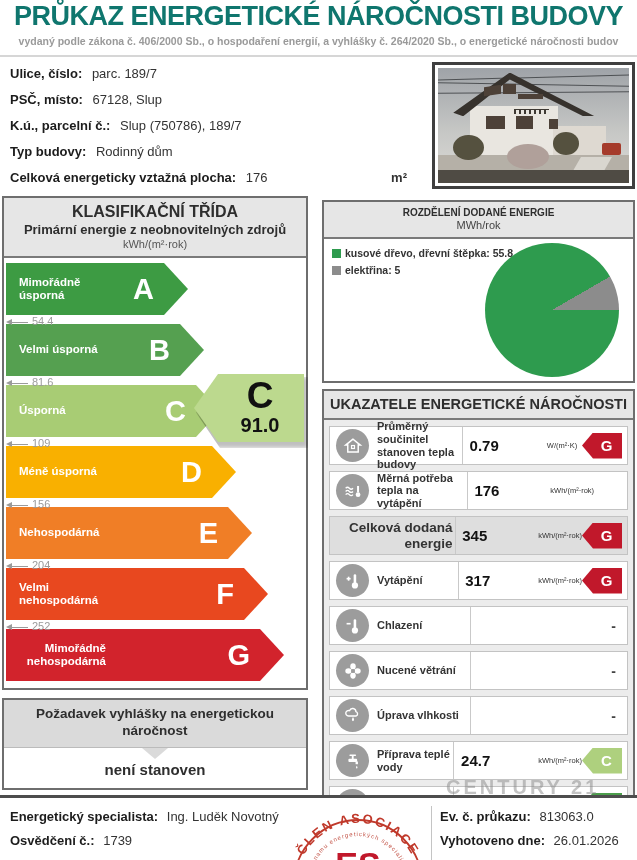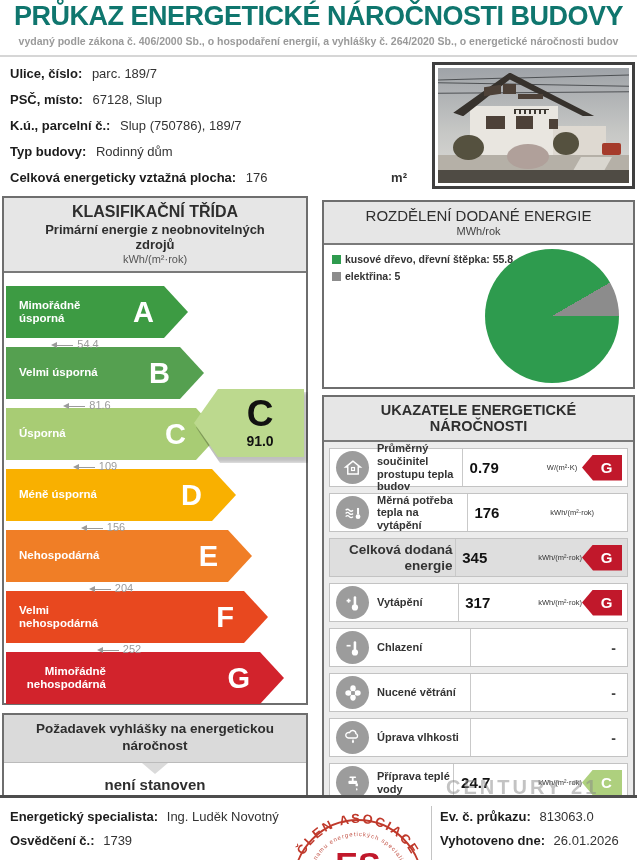--- a/index.html
+++ b/index.html
@@ -43,55 +43,55 @@
   .ground { position:absolute; bottom:0; left:0; right:0; height:24%; background:#b5b0a7; }
   .path { position:absolute; right:12%; bottom:8%; width:16%; height:15%; background:#d9d6cf; transform:skewX(-30deg); }
   .stone-wall { position:absolute; bottom:0; left:0; right:0; height:11%; background:#4f4b44; }
   .car { position:absolute; right:4%; bottom:24%; width:10%; height:11%; background:#a53b2b; border-radius:2px; }
 
   
   .main { position:absolute; top:196px; left:2px; right:2px; height:596px; }
   .col-left { position:absolute; left:0; top:0; width:306px; }
   .col-right { position:absolute; left:320px; top:4px; width:313px; }
   .panel { border:2px solid #6e6e6e; background:#fff; }
-  .panel-head { background:#e6e6e6; border-bottom:2px solid #7a7a7a; text-align:center; padding:5px 21px 6px; }
+  .panel-head { background:#e6e6e6; border-bottom:2px solid #7a7a7a; text-align:center; padding:5px 0 6px; }
 
   
   .class-title { font-size:16px; font-weight:800; color:#2e2e2e; }
   .class-sub { font-size:13px; font-weight:800; color:#2e2e2e; margin-top:1px; }
   .class-unit { font-size:11px; color:#555; margin-top:1px; }
-  .bands { position:relative; padding:13px 0 0 2px; height:430px; }
+  .bands { position:relative; padding:5px 0 0 2px; height:430px; }
   .band-wrap { position:relative; height:61px; }
   .band { height:52px; display:flex; align-items:center; color:#fff;
           clip-path:polygon(0 0, calc(100% - 24px) 0, 100% 50%, calc(100% - 24px) 100%, 0 100%); }
   .bw-a{width:182px;} .bw-b{width:198px;} .bw-c{width:214px;} .bw-d{width:230px;} .bw-e{width:246px;} .bw-f{width:262px;} .bw-g{width:278px;}
   .band-label { font-size:11.5px; font-weight:800; line-height:1.15; padding-left:13px; width:100px; }
   .band-letter { font-size:29px; font-weight:800; margin-left:auto; margin-right:34px; line-height:1; }
-  .threshold { position:absolute; bottom:-3px; left:0; text-align:center; font-size:11px; color:#9b9b9b; z-index:2; white-space:nowrap; }
+  .threshold { position:absolute; bottom:-3px; left:0; text-align:left; font-size:11px; color:#9b9b9b; z-index:2; white-space:nowrap; }
   .th-a{width:138px;} .th-b{width:162px;} .th-c{width:178px;} .th-d{width:194px;} .th-e{width:210px;} .th-f{width:226px;}
   .tick { display:inline-block; position:relative; width:22px; height:7px; margin-right:4px; vertical-align:middle; }
   .tick::after { content:""; position:absolute; left:3px; right:0; top:3px; height:1px; background:#9b9b9b; }
   .tick::before { content:""; position:absolute; left:0; top:0; width:0; height:0; border-right:6px solid #9b9b9b; border-top:3.5px solid transparent; border-bottom:3.5px solid transparent; }
   .rating-arrow { position:absolute; right:2px; top:116px; width:110px; height:68px;
           clip-path:polygon(0 50%, 24px 0, 100% 0, 100% 100%, 24px 100%);
           display:flex; flex-direction:column; align-items:center; justify-content:center; padding-left:22px; z-index:3; }
   .rating-shadow { position:absolute; right:0; top:116px; width:112px; height:71px; filter:blur(2px); background:rgba(0,0,0,0.25);
           clip-path:polygon(0 50%, 24px 0, 100% 0, 100% 100%, 24px 100%); z-index:2; transform:translate(2px,3px); }
   .rating-letter { font-size:37px; font-weight:800; color:#111; line-height:0.9; }
-  .rating-value { font-size:14px; font-weight:800; color:#111; margin-top:2px; }
+  .rating-value { font-size:20px; font-weight:800; color:#111; margin-top:2px; }
 
   
   .req-panel { margin-top:8px; }
   .req-head { background:#dadada; border-bottom:1px solid #bbb; text-align:center; font-size:13.5px; font-weight:800; color:#2e2e2e; padding:6px 20px 7px; line-height:1.25; position:relative; }
   .req-tri { width:0; height:0; margin:0 auto; border-left:13px solid transparent; border-right:13px solid transparent; border-top:11px solid #dadada; }
   .req-value { text-align:center; font-size:15px; font-weight:800; color:#2e2e2e; padding:2px 0 10px; }
 
   
   .pie-body { position:relative; height:142px; background:#fff; }
-  .pie-title { font-size:15px; font-weight:400; color:#2e2e2e; }
+  .pie-title { font-size:10px; font-weight:700; color:#2e2e2e; }
   .pie-unit { font-size:11px; color:#444; margin-top:1px; }
   .legend { position:absolute; left:8px; top:8px; }
   .legend-item { font-size:10.5px; font-weight:700; color:#333; margin-bottom:5px; display:flex; align-items:center; }
   .legend-swatch { width:9px; height:9px; margin-right:4px; flex:none; }
   .pie { position:absolute; right:14px; top:4px; width:134px; height:134px; border-radius:50%; }
 
   
   .ind-panel { margin-top:6px; background:#ececec; }
   .ind-title { font-size:14.5px; font-weight:800; color:#2e2e2e; }
   .ind-rows { padding:6px 5px 5px; }
@@ -289,21 +289,21 @@
         </div>
         <div class="ind-rows">
 
           <div class="ind-row">
             <div class="ind-icon">
               <svg width="22" height="22" viewBox="0 0 24 24">
                   <path d="M12 4.5 L4 11 H6.3 V18.5 H17.7 V11 H20 Z" fill="none" stroke="#fff" stroke-width="1.6"></path>
                   <rect x="10.4" y="11.5" width="3.2" height="3.2" fill="none" stroke="#fff" stroke-width="1.3"></rect>
                 </svg>
             </div>
-            <div class="ind-label">Průměrný součinitel prostupu tepla budov</div>
+            <div class="ind-label">Průměrný součinitel stanoven tepla budovy</div>
             <div class="ind-div"></div>
             <div class="ind-value">0.79</div>
             <div class="ind-unit">W/(m²·K)</div>
             <div class="badge-slot">
               <span class="class-badge" style="background: rgb(193, 24, 43);">G</span>
             </div>
           </div>
 
           <div class="ind-row">
             <div class="ind-icon">

